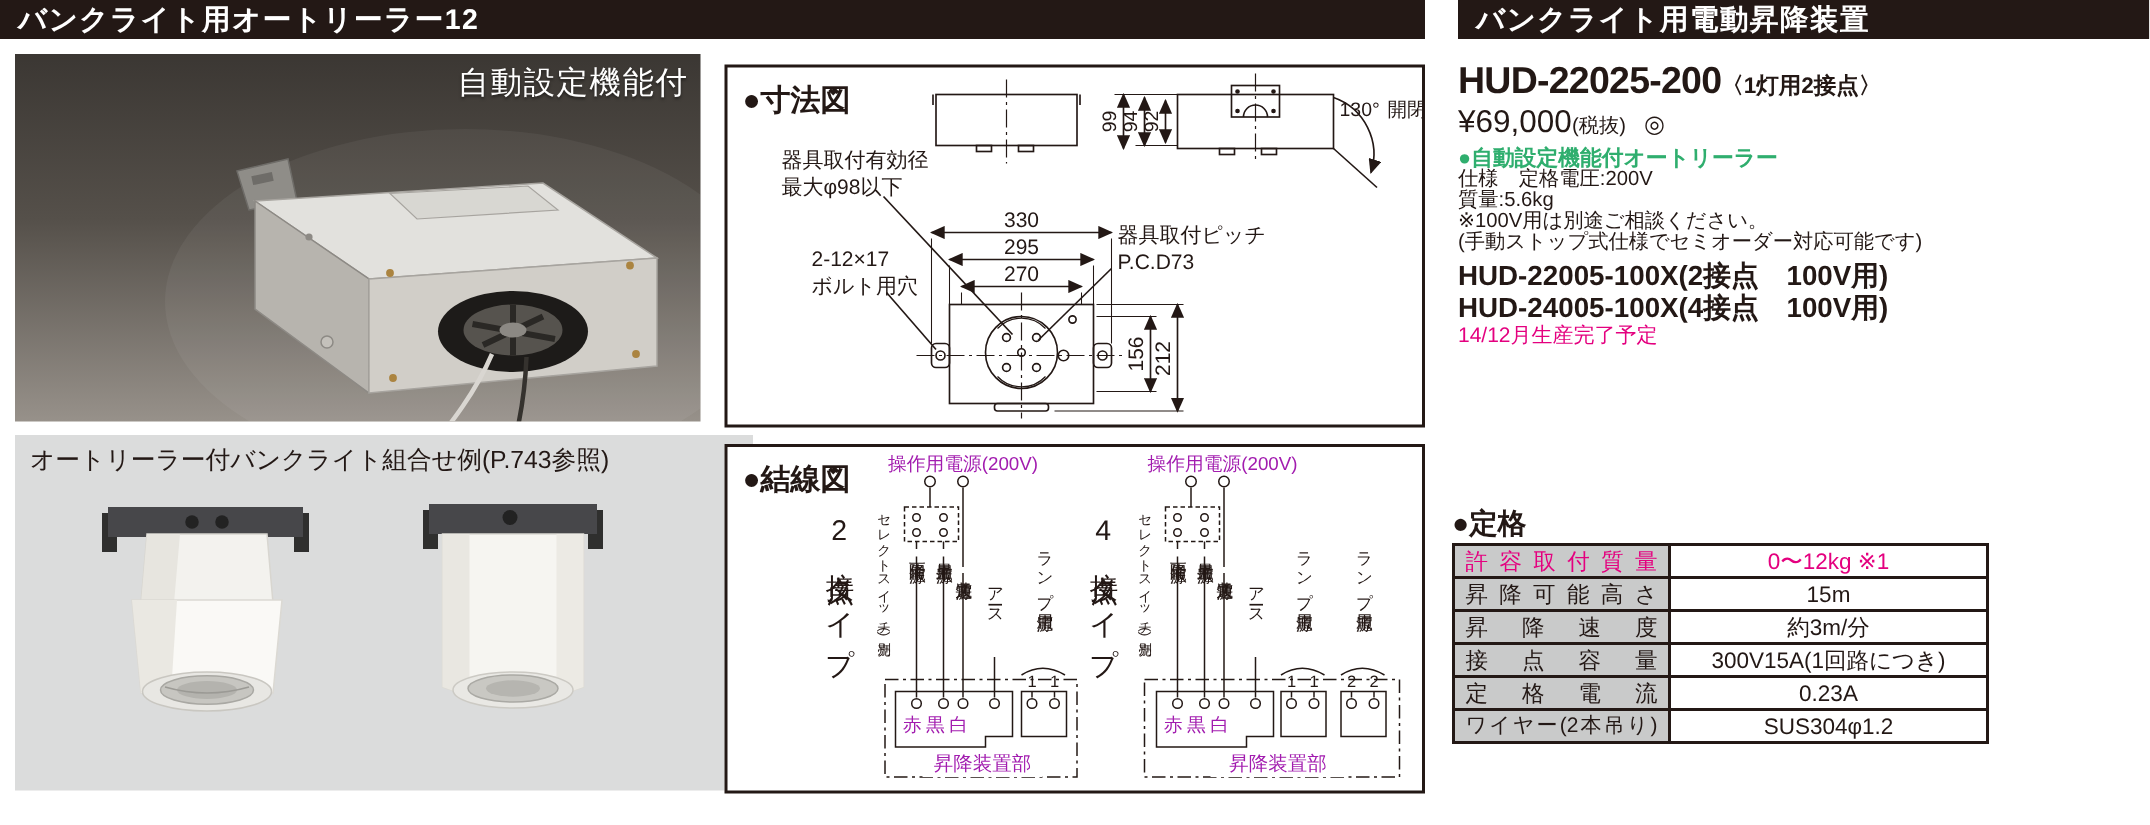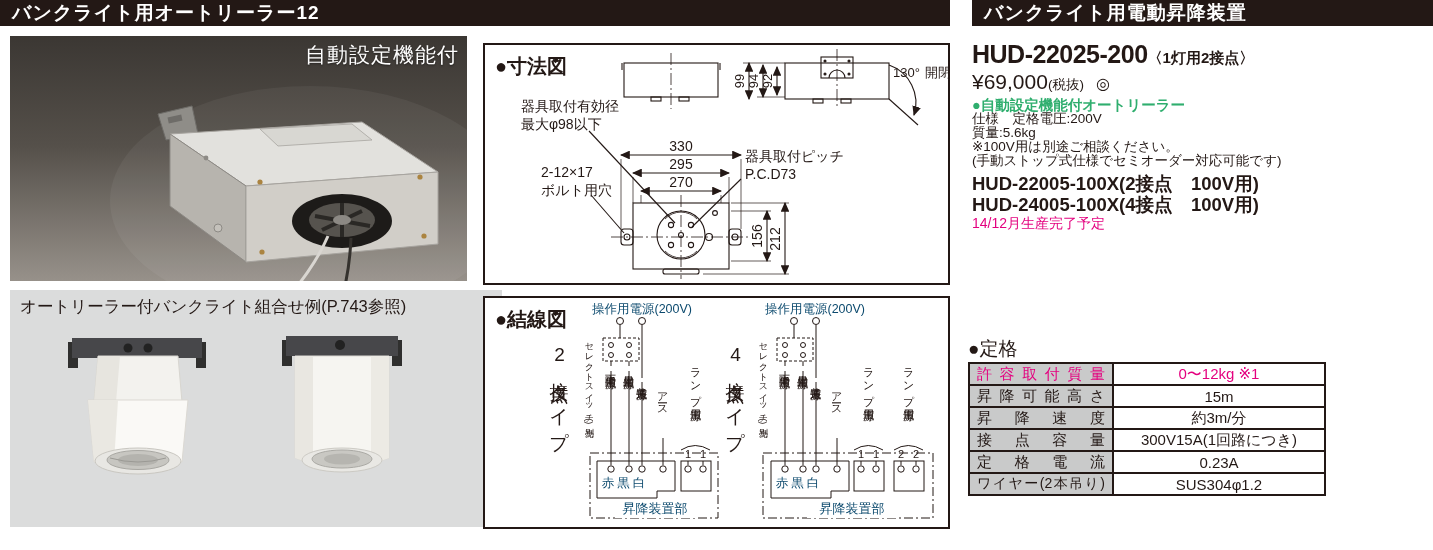--- a/index.html
+++ b/index.html
@@ -17,32 +17,32 @@
   
   .dbox{background:#fff;border:2px solid #231815;overflow:hidden;}
   .box-title{font-weight:bold;font-size:20px;color:#231815;}
   svg text{font-family:"Liberation Sans","DejaVu Sans",sans-serif;fill:#231815;}
   
   .vtext{position:absolute;writing-mode:vertical-rl;text-orientation:mixed;color:#231815;background:#fff;line-height:1.05;}
   .vupright{text-orientation:upright;}
   .wlabel{font-size:11px;letter-spacing:1px;}
   .wsel{font-size:9px;letter-spacing:0;}
   .wtype{font-size:19px;font-weight:500;letter-spacing:2px;}
-  .wsmall{position:absolute;font-size:12.5px;color:#0c4a6e;}
+  .wsmall{position:absolute;font-size:12.5px;color:#a21caf;}
   
   .model{font-size:25px;font-weight:bold;letter-spacing:-0.5px;}
   .model .sfx{font-size:15px;letter-spacing:0;}
   .price{font-size:21px;}
   .price .tax{font-size:13.5px;}
   .price .mark{font-size:16px;margin-left:12px;}
   .green{font-size:14.5px;font-weight:bold;}
   .spec{font-size:13.5px;line-height:14px;}
   .variant{font-size:18.5px;font-weight:bold;}
   .pink{font-size:14px;}
-  .rtitle{font-size:19px;font-weight:normal;}
+  .rtitle{font-size:19px;font-weight:bold;}
   table.rate{border-collapse:collapse;table-layout:fixed;width:358px;}
   table.rate td{border:2px solid #231815;height:20px;padding:0 7px;font-size:15px;vertical-align:middle;}
   td.lab{background:#c9caca;width:128px;}
   td.lab div{width:100%;text-align:justify;text-align-last:justify;}
   td.val{text-align:center;font-size:15.5px;margin-left:16px;}
   tr.hi td{color:#e4007f;}
 </style>
 </head>
 <body>
 

